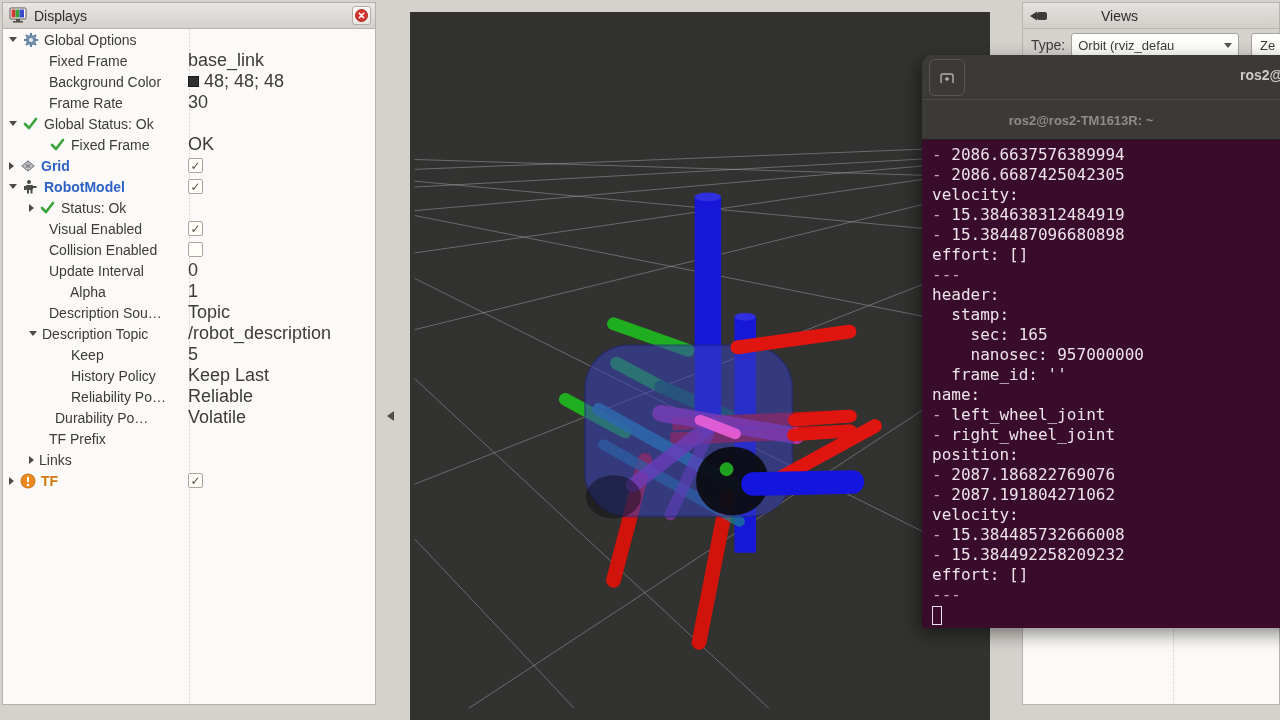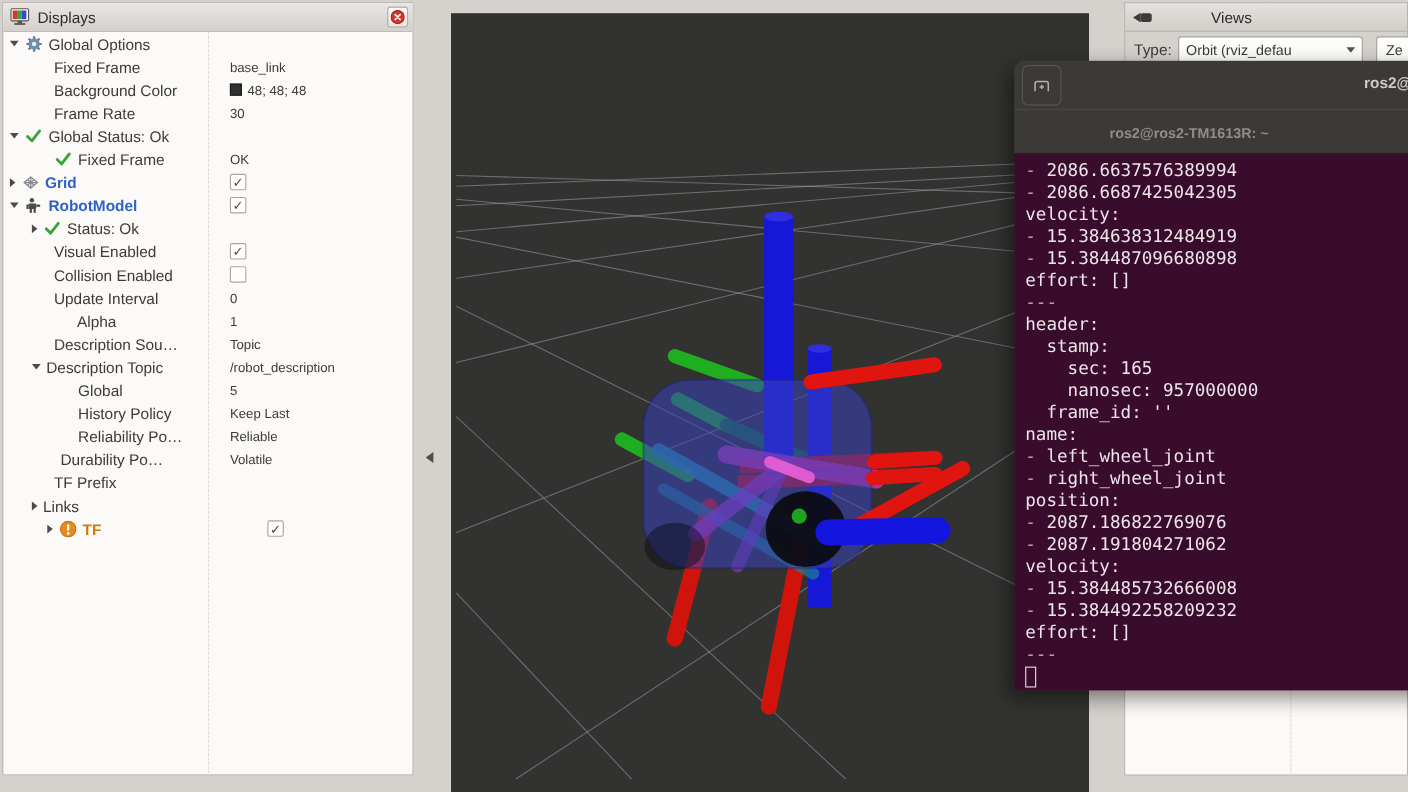--- a/index.html
+++ b/index.html
@@ -20,21 +20,21 @@
   .col-divider{position:absolute;left:186px;top:26px;bottom:0;width:1px;
     background:repeating-linear-gradient(#dedad5 0 2px,#f2f0ec 2px 4px);}
   .trow{position:relative;height:21px;display:flex;align-items:center;font-size:14px;}
   .arr{width:0;height:0;margin-right:5px;flex:none;}
   .arr.down{border-left:4.5px solid transparent;border-right:4.5px solid transparent;border-top:5.5px solid #4c4b47;}
   .arr.right{border-top:4.5px solid transparent;border-bottom:4.5px solid transparent;border-left:5.5px solid #4c4b47;}
   .ticon{width:17px;height:16px;margin-right:5px;flex:none;display:flex;align-items:center;justify-content:center;}
   .tlabel{white-space:nowrap;}
   .tlabel.blue{color:#2f62c4;font-weight:bold;}
   .tlabel.orange{color:#cf790e;font-weight:bold;}
-  .tval{position:absolute;left:206px;top:0;height:21px;display:flex;align-items:center;font-size:12px;white-space:nowrap;text-align:center;}
+  .tval{position:absolute;left:185px;top:0;height:21px;display:flex;align-items:center;font-size:18px;white-space:nowrap;text-align:center;}
   .cb{width:15px;height:15px;border:1px solid #aaa69f;background:#fffef9;border-radius:2px;
       display:inline-flex;align-items:center;justify-content:center;}
   .cb.on::after{content:"\2713";font-family:"DejaVu Sans",sans-serif;font-size:12px;color:#4c4c44;line-height:1;}
   .swatch{width:11px;height:11px;background:#303030;border:1px solid #1a1a1a;margin-right:5px;}
 
   
   #viewport{position:absolute;left:410px;top:12px;width:580px;height:708px;background:#323230;}
   #collapse-handle{position:absolute;left:387px;top:411px;width:0;height:0;
     border-top:5px solid transparent;border-bottom:5px solid transparent;border-right:7px solid #4e4d49;}
 
@@ -205,21 +205,21 @@
         <div class="trow" style="padding-left: 46px;">
           <span class="tlabel">Description Sou…</span>
           <span class="tval">Topic</span>
         </div>
         <div class="trow" style="padding-left: 26px;">
           <span class="arr down"></span>
           <span class="tlabel">Description Topic</span>
           <span class="tval">/robot_description</span>
         </div>
         <div class="trow" style="padding-left: 68px;">
-          <span class="tlabel">Global</span>
+          <span class="tlabel">Keep</span>
           <span class="tval">5</span>
         </div>
         <div class="trow" style="padding-left: 68px;">
           <span class="tlabel">History Policy</span>
           <span class="tval">Keep Last</span>
         </div>
         <div class="trow" style="padding-left: 68px;">
           <span class="tlabel">Reliability Po…</span>
           <span class="tval">Reliable</span>
         </div>
@@ -228,21 +228,21 @@
           <span class="tval">Volatile</span>
         </div>
         <div class="trow" style="padding-left: 46px;">
           <span class="tlabel">TF Prefix</span>
           <span class="tval"></span>
         </div>
         <div class="trow" style="padding-left: 26px;">
           <span class="arr right"></span>
           <span class="tlabel">Links</span>
         </div>
-        <div class="trow" style="padding-left: 6px; margin-left: 34px;">
+        <div class="trow" style="padding-left: 6px;">
           <span class="arr right"></span>
           <span class="ticon">
             <svg width="16" height="16" viewBox="0 0 16 16">
               <circle cx="8" cy="8" r="7" fill="#ea8a1e" stroke="#c76f10"></circle>
               <rect x="7" y="3.5" width="2" height="6" rx="1" fill="#fff"></rect>
               <circle cx="8" cy="12" r="1.3" fill="#fff"></circle>
             </svg>
           </span>
           <span class="tlabel orange">TF</span>
           <span class="tval">

